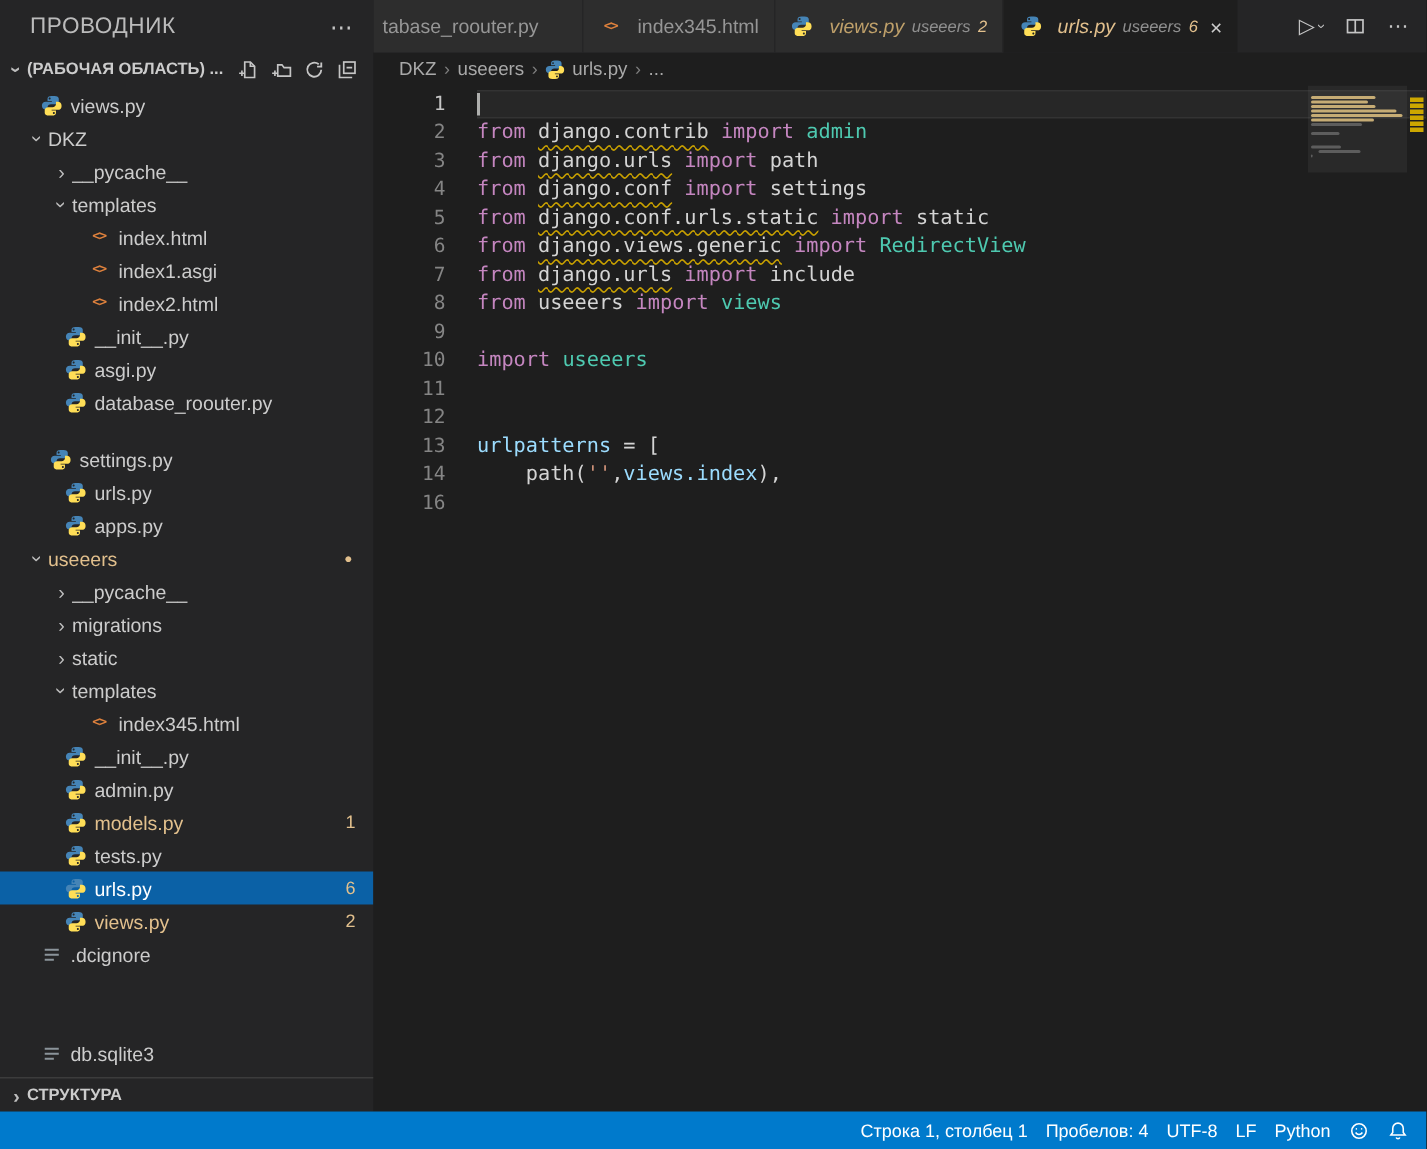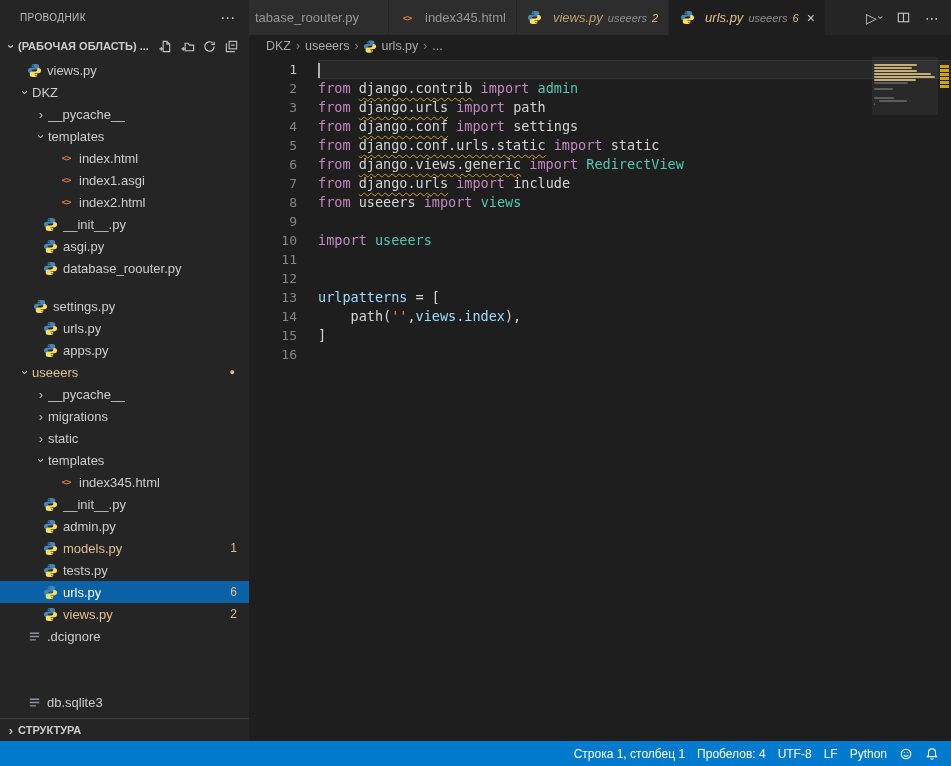--- a/index.html
+++ b/index.html
@@ -3,21 +3,21 @@
 <meta charset="utf-8">
 <style>
   html,body{margin:0;padding:0;width:951px;height:766px;overflow:hidden;background:#1e1e1e;
     font-family:"Liberation Sans","DejaVu Sans",sans-serif;-webkit-font-smoothing:antialiased;}
   .app{display:flex;flex-direction:column;width:951px;height:766px;}
   .content{display:flex;flex:1;min-height:0;}
 
   
   .sidebar{width:249px;min-width:249px;background:#252526;color:#cccccc;display:flex;flex-direction:column;}
   .sb-head{height:35px;display:flex;align-items:center;justify-content:space-between;padding:0 14px 0 20px;}
-  .sb-title{font-size:10px;color:#bbbbbb;letter-spacing:.4px;}
+  .sb-title{font-size:15px;color:#bbbbbb;letter-spacing:.4px;}
   .sb-more{color:#c5c5c5;font-size:15px;cursor:pointer;}
   .ws-row{height:22px;display:flex;align-items:center;font-size:11px;font-weight:700;color:#cccccc;padding-left:4px;}
   .ws-label{white-space:nowrap;overflow:hidden;}
   .ws-actions{margin-left:auto;display:flex;gap:6px;padding-right:10px;}
   .ws-actions span{width:16px;height:16px;display:inline-flex;align-items:center;justify-content:center;cursor:pointer;}
   .tree{flex:1;overflow:hidden;font-size:13px;padding-top:2px;}
   .tree-row{height:22px;display:flex;align-items:center;cursor:pointer;white-space:nowrap;}
   .tree-row.selected{background:#0b61a6;color:#ffffff;}
   .tree-row.selected .tree-label{color:#ffffff;}
   .twisty{display:inline-flex;width:14px;min-width:14px;justify-content:center;font-size:13px;color:#bdbdbd;}
@@ -477,24 +477,20 @@
             </div>
             <div class="line">
               <span class="gut">13</span>
               <span class="code-text"><span class="tk-v">urlpatterns</span><span class="tk-p"> = [</span></span>
             </div>
             <div class="line">
               <span class="gut">14</span>
               <span class="code-text"><span class="tk-p">    path(</span><span class="tk-s">''</span><span class="tk-p">,</span><span class="tk-v">views.index</span><span class="tk-p">),</span></span>
             </div>
             <div class="line">
-              <span class="gut">15</span>
-              <span class="code-text"><span class="tk-p">]</span></span>
-            </div>
-            <div class="line">
               <span class="gut">16</span>
               <span class="code-text"></span>
             </div>
           </div>
         <div class="minimap">
           <div class="mm-slider"></div>
           <div class="mm-content">
               <div class="mm-line" style="width: 0px; margin-left: 2px;"></div>
               <div class="mm-line mm-warn" style="width: 43.2px; margin-left: 2px;"></div>
               <div class="mm-line mm-warn" style="width: 37.8px; margin-left: 2px;"></div>

